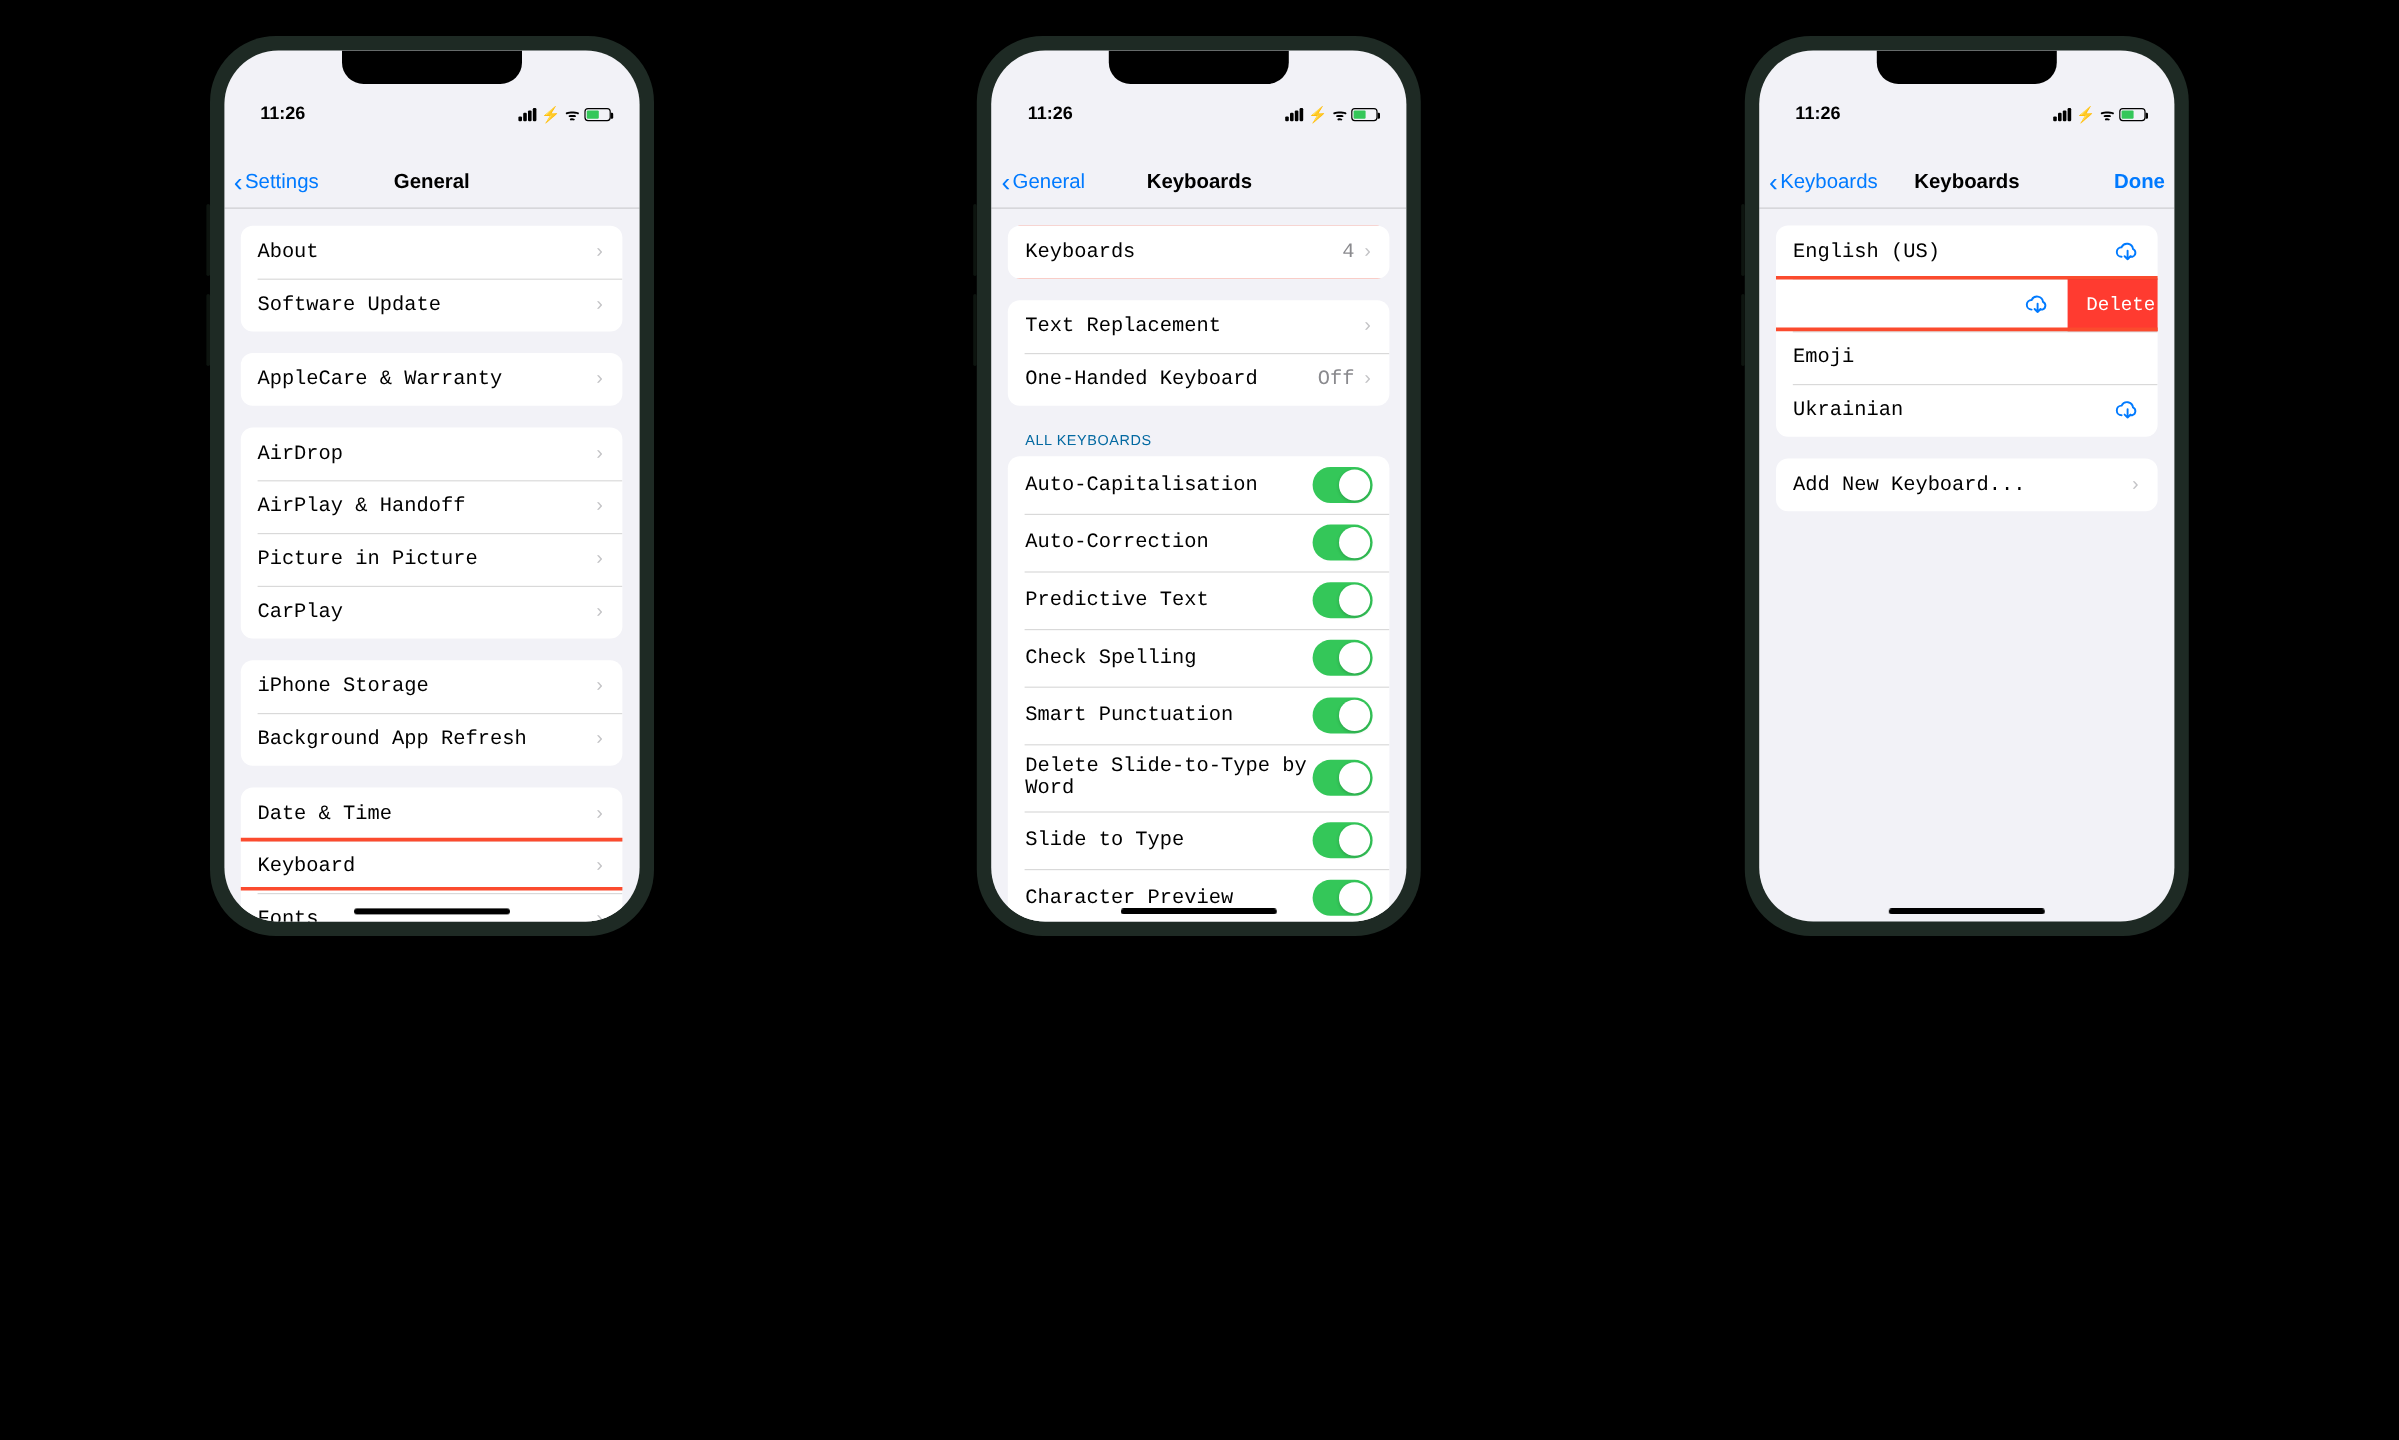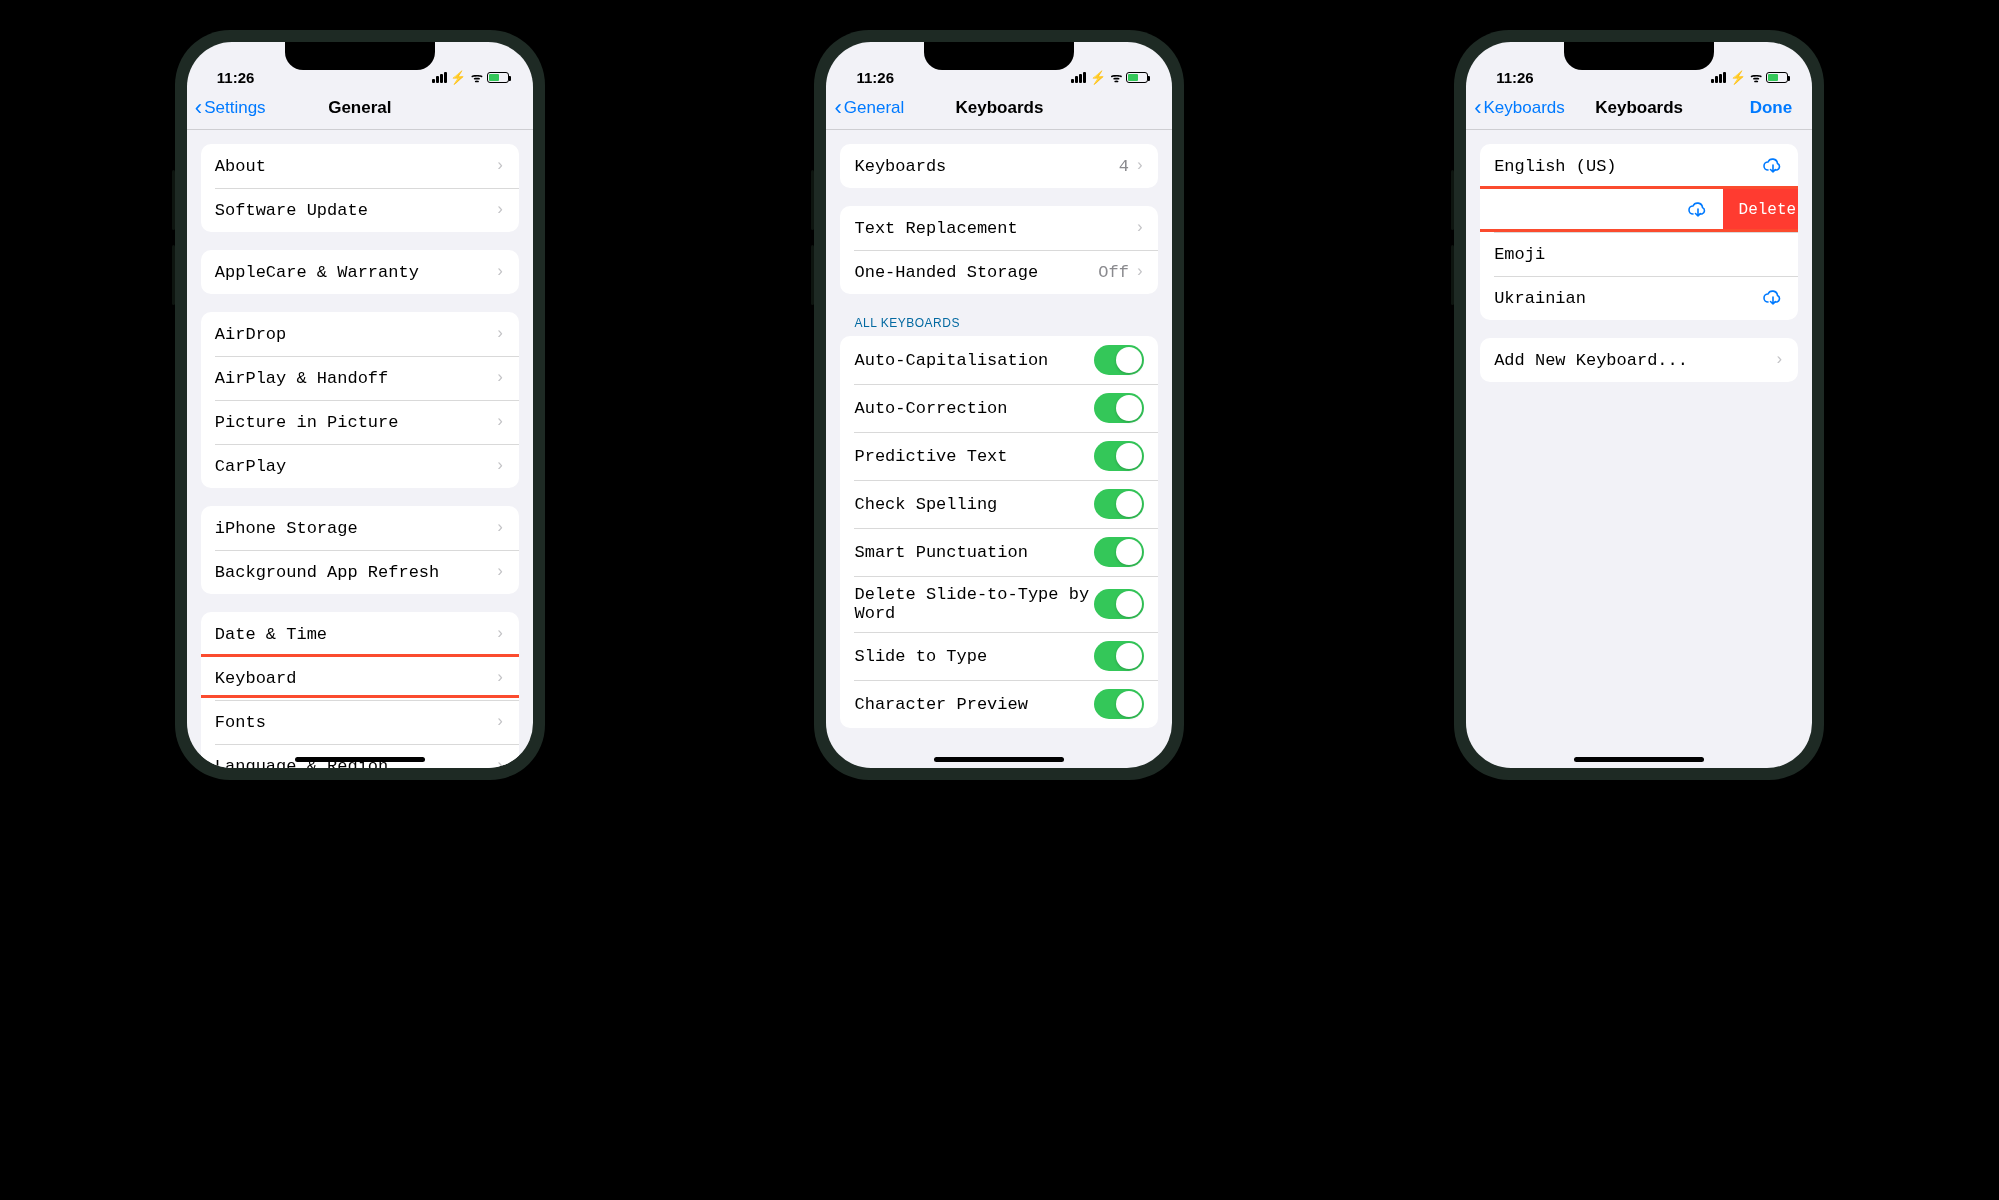--- a/index.html
+++ b/index.html
@@ -48,25 +48,26 @@
     width: 150px;
     height: 28px;
     background: #000;
     border-radius: 0 0 18px 18px;
     z-index: 10;
   }
   .status-bar {
     height: 44px;
     display: flex;
     justify-content: space-between;
-    align-items: flex-end;
+    align-items: flex-start;
     padding: 0 24px 0 30px;
     font-size: 15px;
     font-weight: 600;
     flex-shrink: 0;
+    margin-top: 44px;
   }
   .status-right { display:flex; align-items:center; gap:4px; font-size:13px;}
   .nav-bar {
     height: 44px;
     display: flex;
     align-items: center;
     justify-content: center;
     padding: 0 12px;
     position: relative;
     border-bottom: 0.5px solid rgba(0,0,0,0.15);
@@ -75,21 +76,21 @@
   .nav-back {
     position: absolute;
     left: 8px;
     display: flex;
     align-items: center;
     color: #007aff;
     font-size: 17px;
   }
   .nav-back .chev{ font-size:22px; line-height:1; margin-right:2px;}
   .nav-title { font-size: 17px; font-weight: 600; }
-  .nav-right { position:absolute; right:20px; color:#007aff; font-size:17px; font-weight:600;}
+  .nav-right { position:absolute; right:8px; color:#007aff; font-size:17px; font-weight:600;}
   .content { flex:1; overflow-y:auto; padding: 0 0 10px 0;}
   .group {
     margin: 18px 14px 0 14px;
     background: #fff;
     border-radius: 10px;
     overflow: hidden;
     font-family: Liberation Mono, monospace;
   }
   .group.first-tight{ margin-top:14px;}
   .row {
@@ -301,21 +302,21 @@
           <span class="chevron">›</span>
         </div>
         <div class="highlight-box" style="top:-3px; left:-4px; right:-4px; bottom:-3px;"></div>
       </div>
       <div class="group">
         <div class="row">
             <span class="label">Text Replacement</span>
             <span class="chevron">›</span>
           </div>
         <div class="row">
-            <span class="label">One-Handed Storage</span>
+            <span class="label">One-Handed Keyboard</span>
             <span class="value">Off</span>
             <span class="chevron">›</span>
           </div>
       </div>
       <div class="sec-header">ALL KEYBOARDS</div>
       <div class="group" style="margin-top:0;">
         <div class="row">
             <span class="label">Auto-Capitalisation</span>
             <div class="toggle"></div>
           </div>

